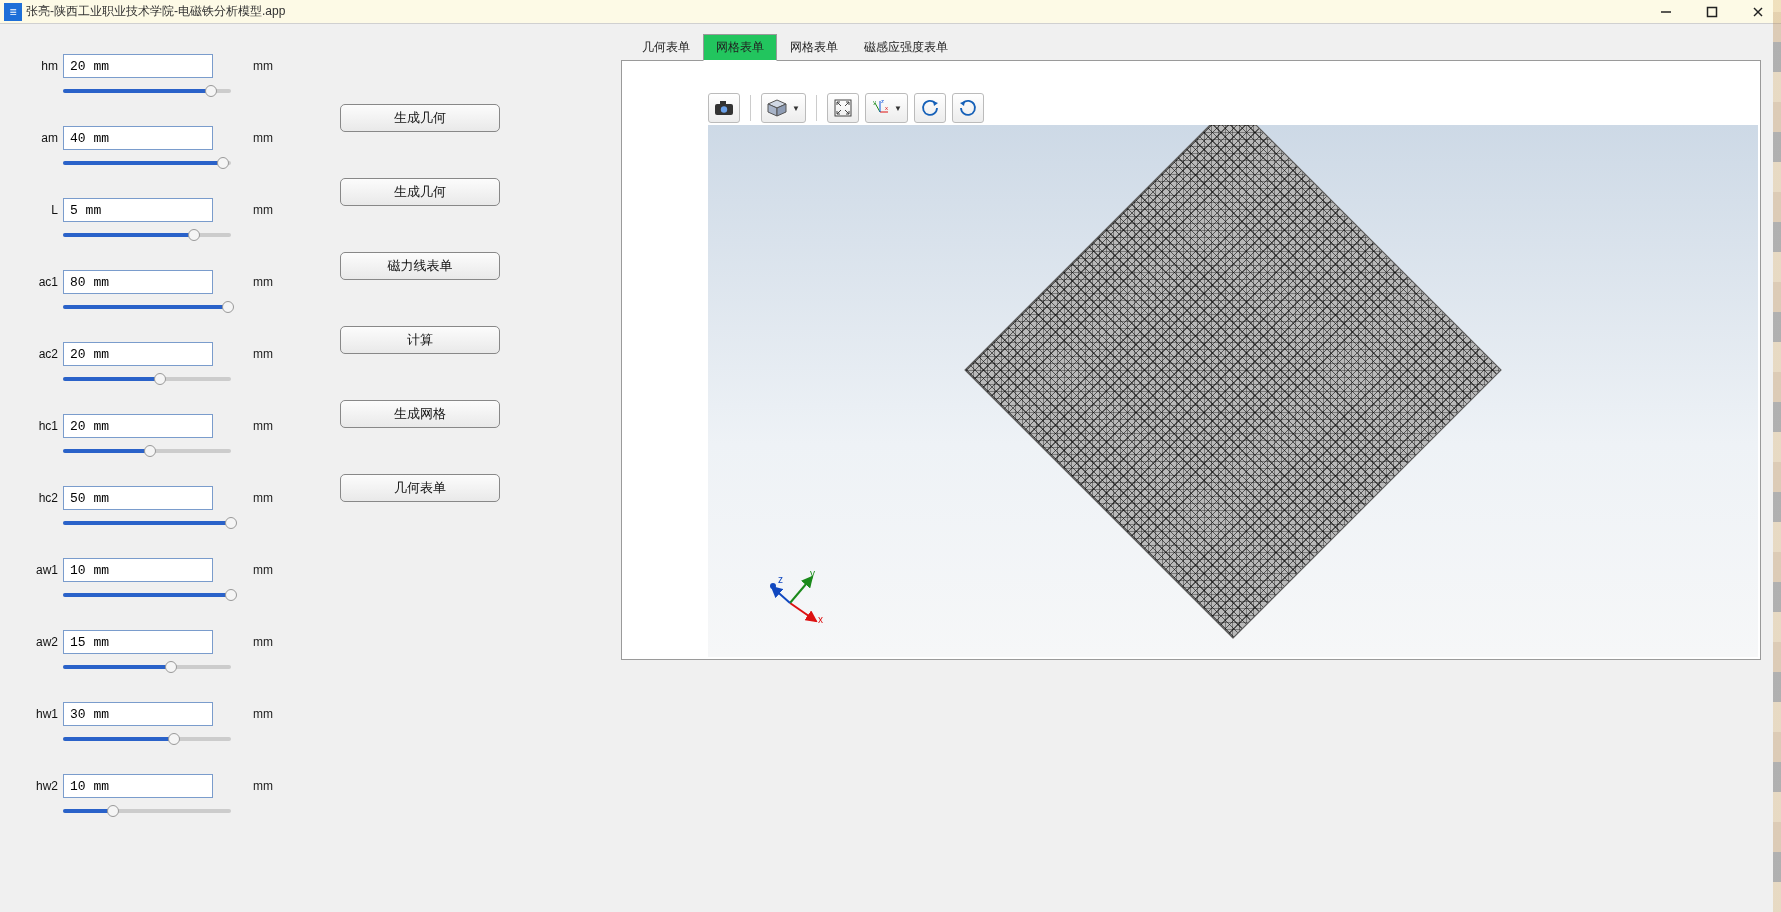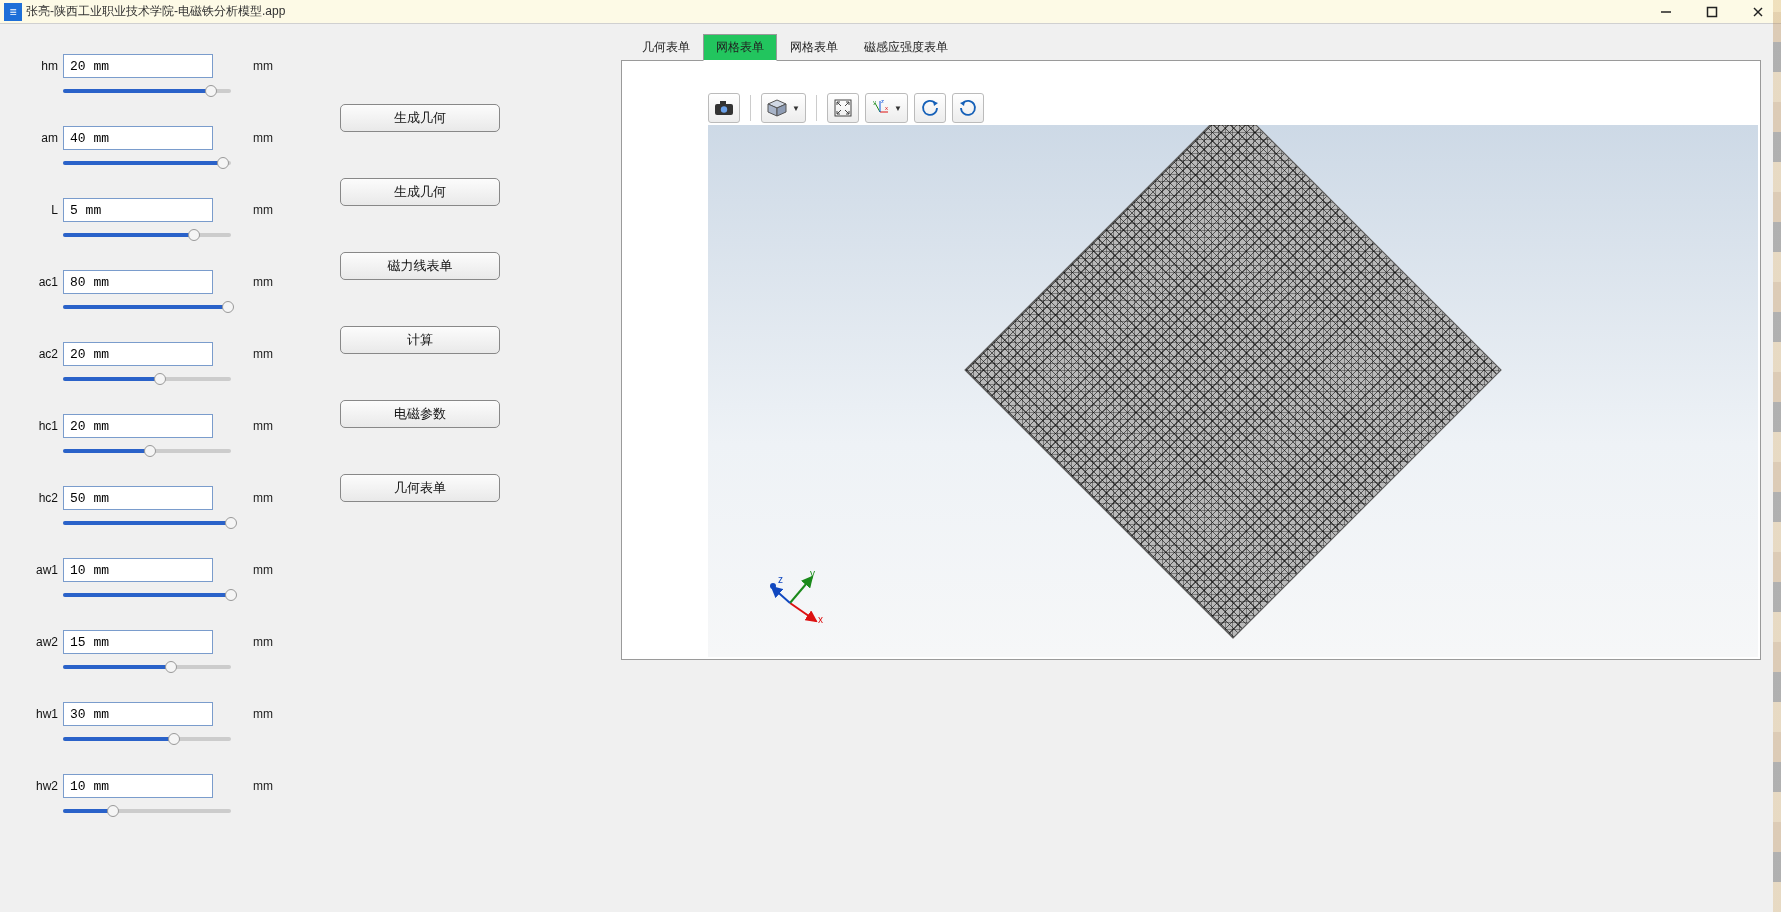--- a/index.html
+++ b/index.html
@@ -298,21 +298,21 @@
             <div class="slider-fill" style="width:30%"></div>
             <div class="slider-thumb" style="left:30%"></div>
           </div>
         </div>
       </div>
     <div class="buttons-col">
       <div class="action-btn">生成几何</div>
       <div class="action-btn">生成几何</div>
       <div class="action-btn">磁力线表单</div>
       <div class="action-btn">计算</div>
-      <div class="action-btn">电磁参数</div>
+      <div class="action-btn">生成网格</div>
       <div class="action-btn">几何表单</div>
     </div>
   </div>
 
   <div class="right-panel">
     <div class="tabs" id="tabs">
         <div class="tab">几何表单</div>
         <div class="tab active">网格表单</div>
         <div class="tab">网格表单</div>
         <div class="tab">磁感应强度表单</div>

